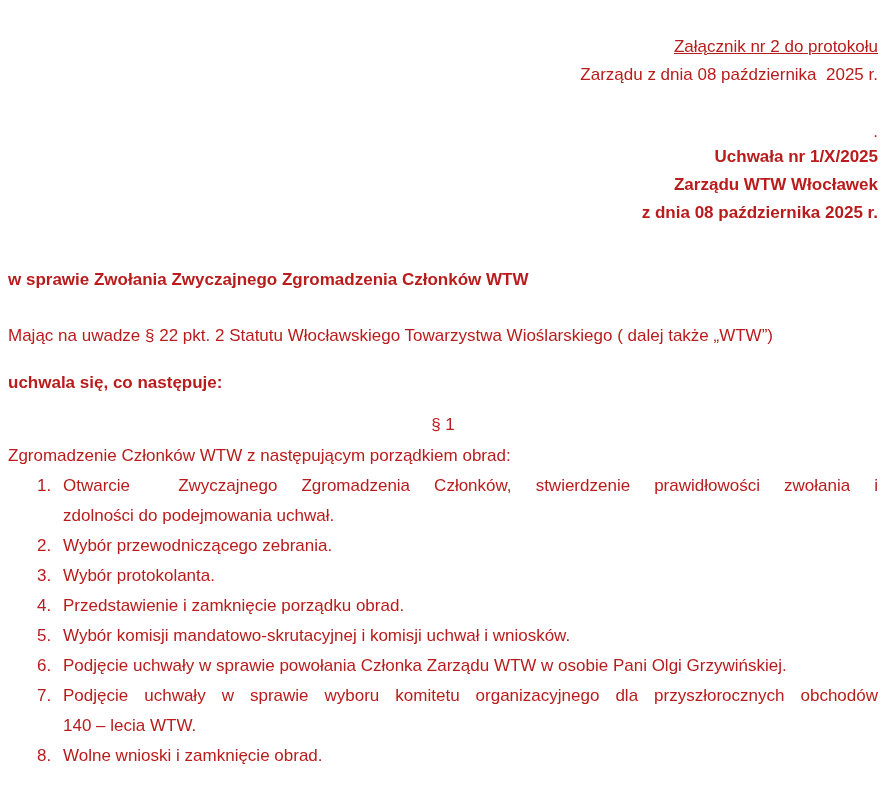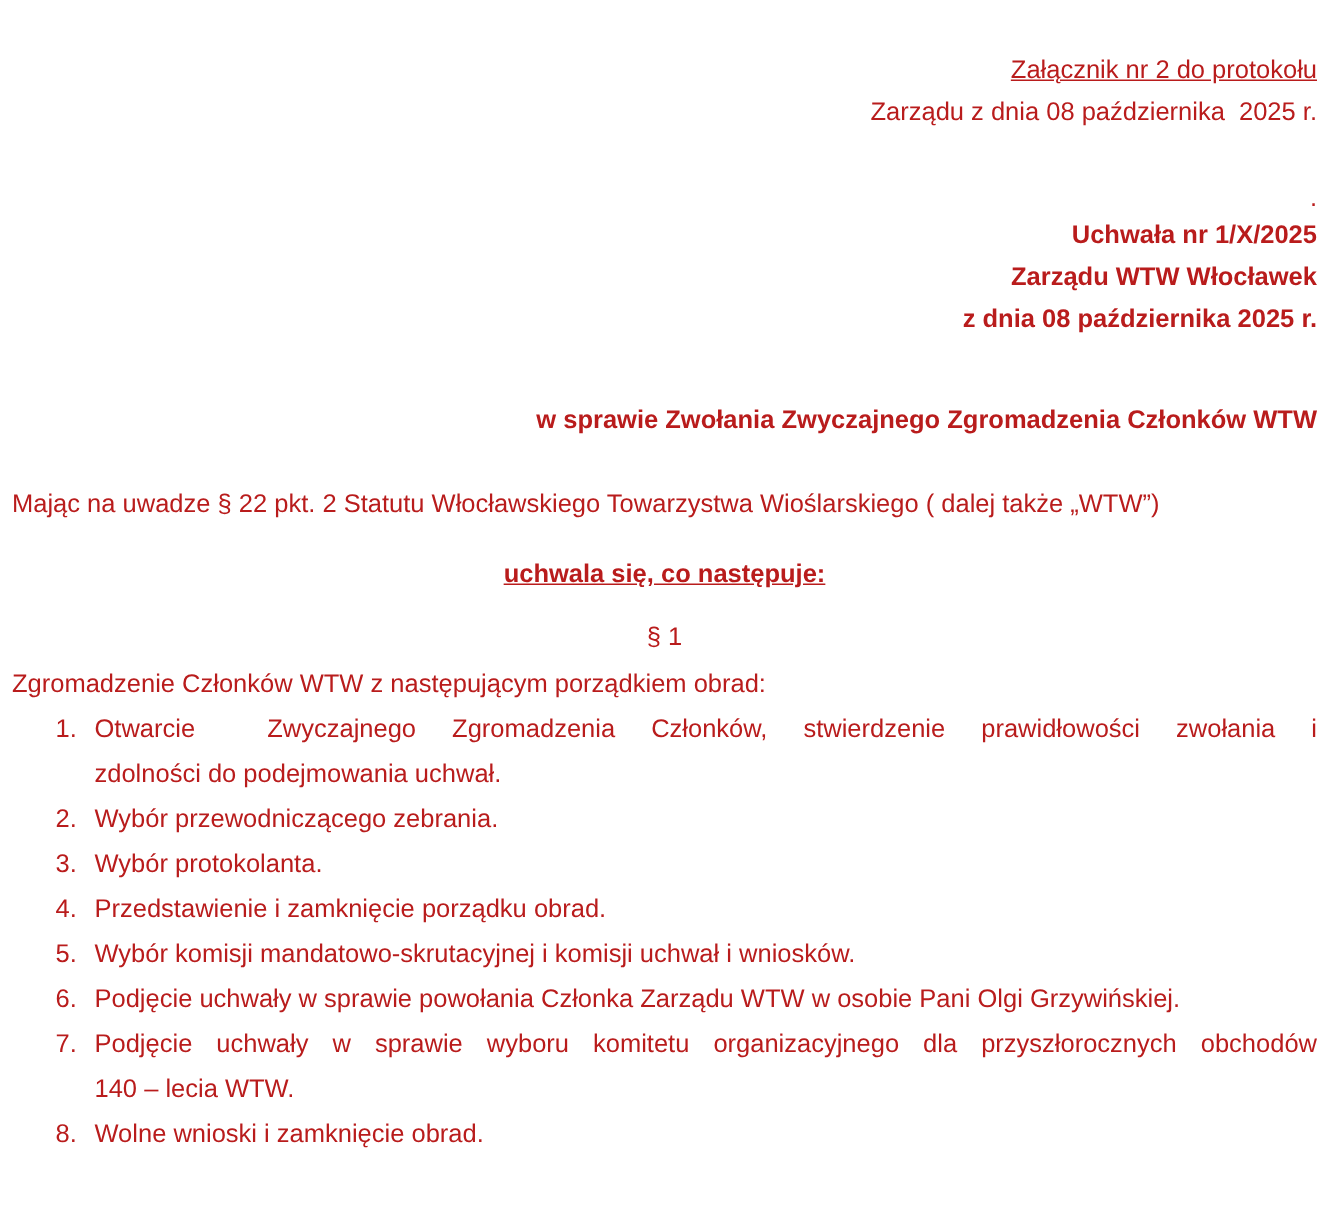--- a/index.html
+++ b/index.html
@@ -33,30 +33,28 @@
     text-align: right;
   }
   .title-block {
     margin-top: 4px;
     text-align: right;
     font-weight: bold;
   }
   .subject {
     margin-top: 39px;
     font-weight: bold;
-    text-align: right;
   }
   .preamble {
     margin-top: 28px;
   }
   .enactment {
     margin-top: 19px;
-    text-align: center;
+    text-align: left;
     font-weight: bold;
-    text-decoration: underline;
   }
   .section-heading {
     margin-top: 14px;
     text-align: center;
   }
   .body-paragraph {
     margin-top: 2px;
     line-height: 30px;
   }
   .jline {

